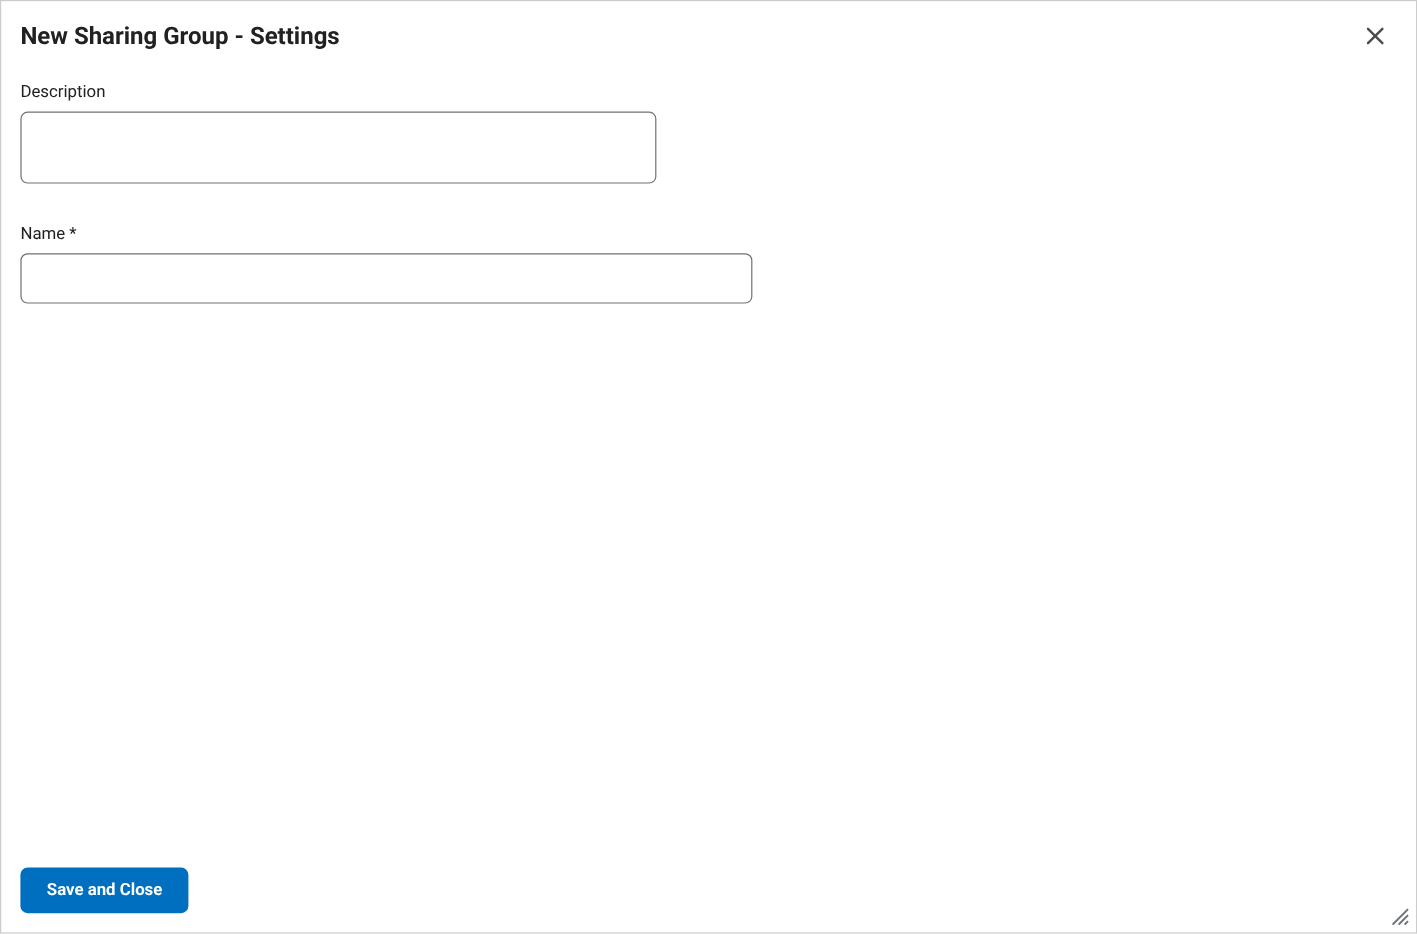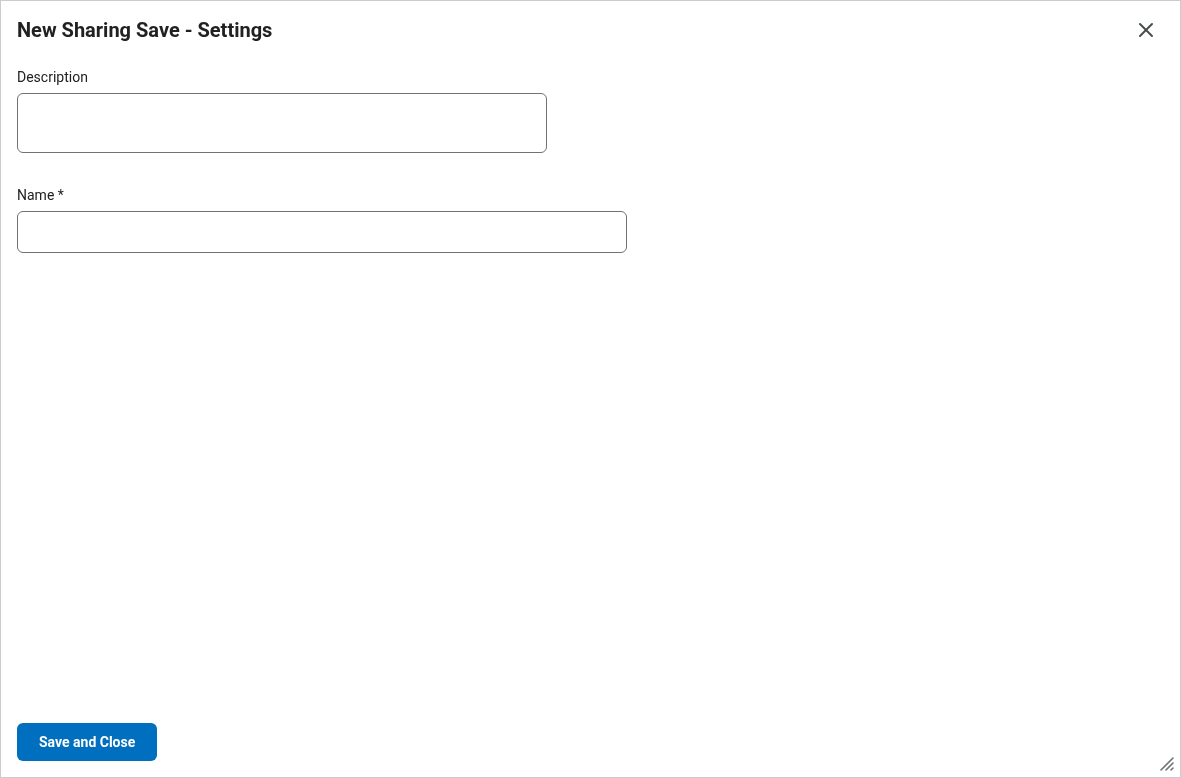--- a/index.html
+++ b/index.html
@@ -114,21 +114,21 @@
     .resize-handle svg {
       width: 16px;
       height: 16px;
     }
   </style>
 </head>
 <body>
 
 <div class="dialog">
   <div class="dialog-header">
-    <h1 class="dialog-title">New Sharing Save - Settings</h1>
+    <h1 class="dialog-title">New Sharing Group - Settings</h1>
     <button class="close-btn">
       <span>
         <svg viewBox="0 0 16 16" fill="none" stroke="currentColor" stroke-width="2" stroke-linecap="round">
           <line x1="2" y1="2" x2="14" y2="14"></line>
           <line x1="14" y1="2" x2="2" y2="14"></line>
         </svg>
       </span>
     </button>
   </div>
 

